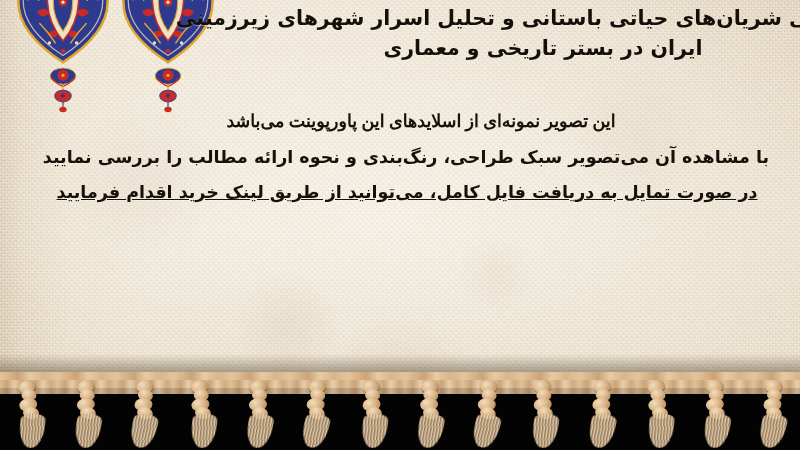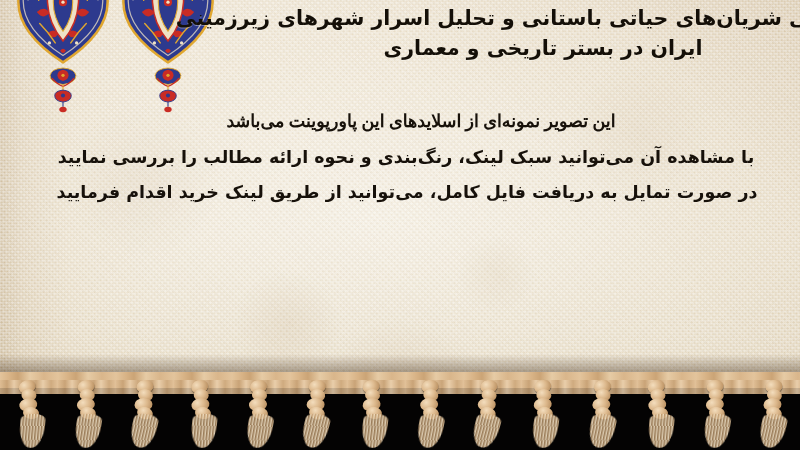--- a/index.html
+++ b/index.html
@@ -129,21 +129,21 @@
     text-align: center;
     color: #17110a;
     font-size: 17.5px;
     font-weight: bold;
     line-height: 1.52;
     text-shadow: 0 1px 0 rgba(255,252,244,0.30);
   }
   .body-line { white-space: nowrap; margin-bottom: 9px; }
   .body-line.b1 { padding-left: 36px; font-family: Liberation Serif, serif; }
   .body-line.b2 { padding-left: 6px; }
-  .body-line.b3 { padding-left: 8px; }
+  .body-line.b3 { padding-left: 8px; text-decoration: underline; }
 
   
   .fringe-band {
     position: absolute;
     left: 0; right: 0; bottom: 0;
     height: 78px;
     background: #040303;
     overflow: hidden;
   }
   .fringe-top-edge {
@@ -300,21 +300,21 @@
     </svg>
   </div>
 
   <div class="title-block">
     <div class="title-line l1">سی شریان‌های حیاتی باستانی و تحلیل اسرار شهرهای زیرزمینی</div>
     <div class="title-line l2">ایران در بستر تاریخی و معماری</div>
   </div>
 
   <div class="body-block">
     <div class="body-line b1">این تصویر نمونه‌ای از اسلایدهای این پاورپوینت می‌باشد</div>
-    <div class="body-line b2">با مشاهده آن می‌توانید سبک لینک، رنگ‌بندی و نحوه ارائه مطالب را بررسی نمایید</div>
+    <div class="body-line b2">با مشاهده آن می‌تصویر سبک طراحی، رنگ‌بندی و نحوه ارائه مطالب را بررسی نمایید</div>
     <div class="body-line b3">در صورت تمایل به دریافت فایل کامل، می‌توانید از طریق لینک خرید اقدام فرمایید</div>
   </div>
 
   <div class="band-shadow"></div>
   <div class="fringe-band">
     <div class="fringe-top-edge"></div>
     <div class="fringe-cord"></div>
     <div id="tassels">
         <div class="tassel" style="left: 17.1429px; transform: rotate(-5deg);">
           <div class="knot k1"></div>

